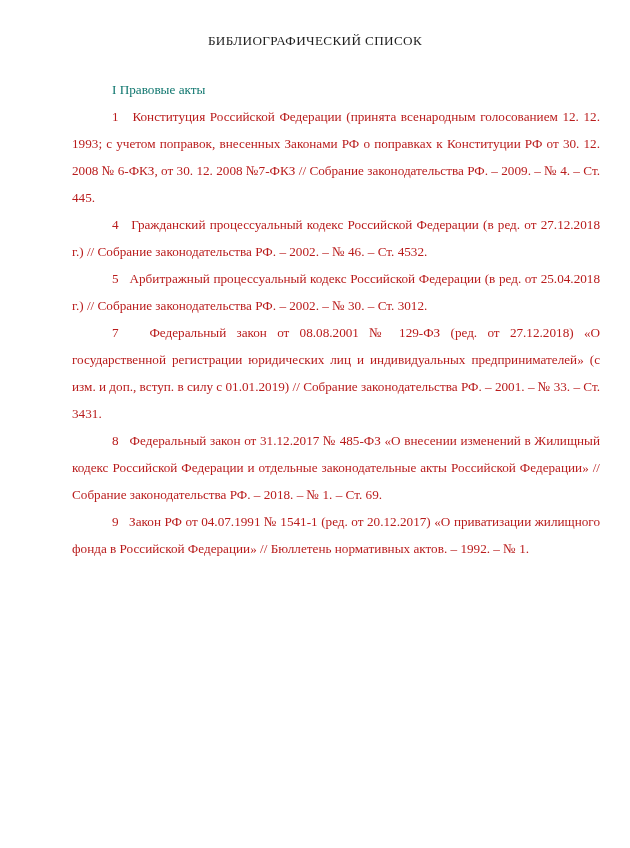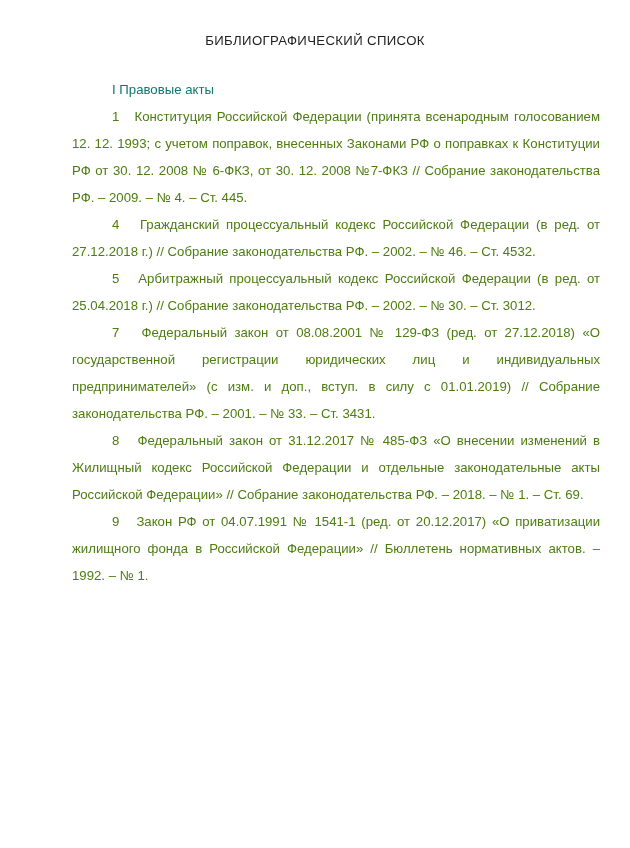--- a/index.html
+++ b/index.html
@@ -6,21 +6,21 @@
     margin: 0;
     padding: 0;
     background: #ffffff;
   }
   .page {
     position: relative;
     width: 630px;
     height: 700px;
     background: #ffffff;
     overflow: hidden;
-    font-family: Liberation Sans, sans-serif;
+    font-family: Liberation Serif, serif;
     color: #1a1a1a;
   }
   .doc-title {
     position: absolute;
     top: 33px;
     left: 0;
     width: 630px;
     text-align: center;
     font-size: 13.2px;
     letter-spacing: 0.35px;
@@ -40,21 +40,21 @@
     margin: 0;
     color: #0f766e;
   }
   .ref-entry {
     font-size: 13.2px;
     line-height: 27px;
     text-indent: 40px;
     text-align: justify;
     text-justify: inter-word;
     margin: 0;
-    color: #4d7c0f;
+    color: #b91c1c;
     hyphens: none;
   }
   .ref-num {
     
   }
   .ref-num::after {
     content: "\00a0\00a0\00a0";
   }
   .page-number {
     position: absolute;

